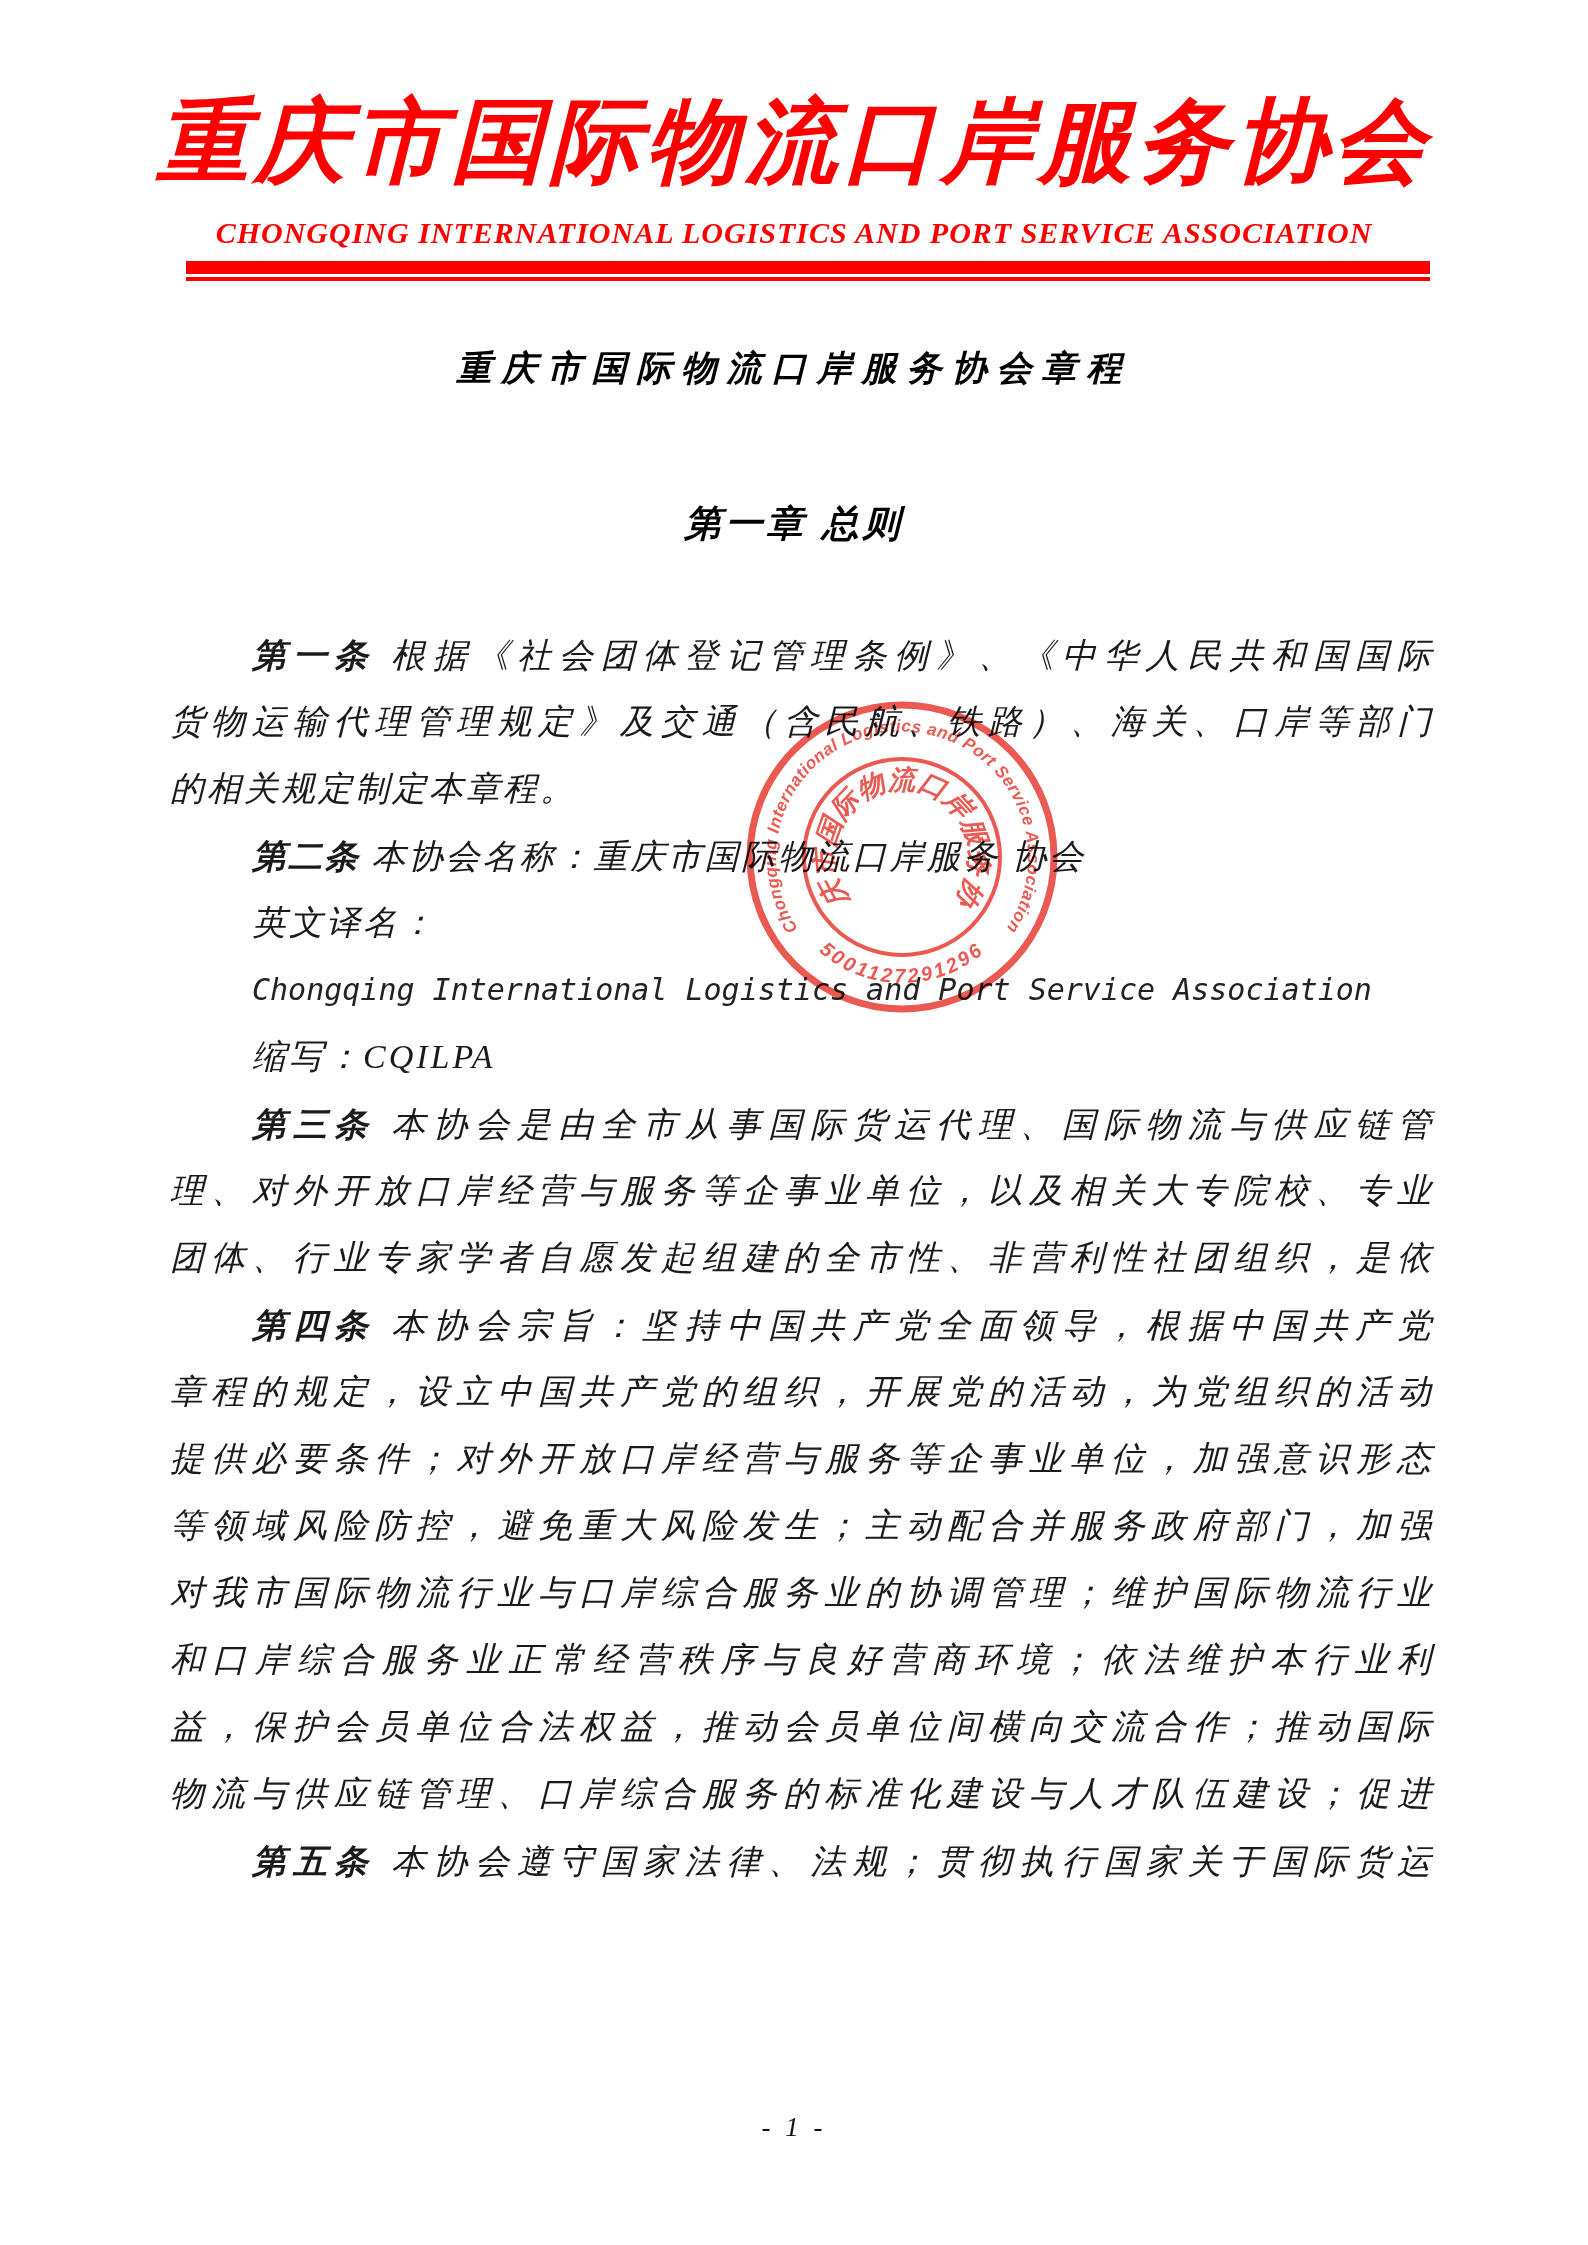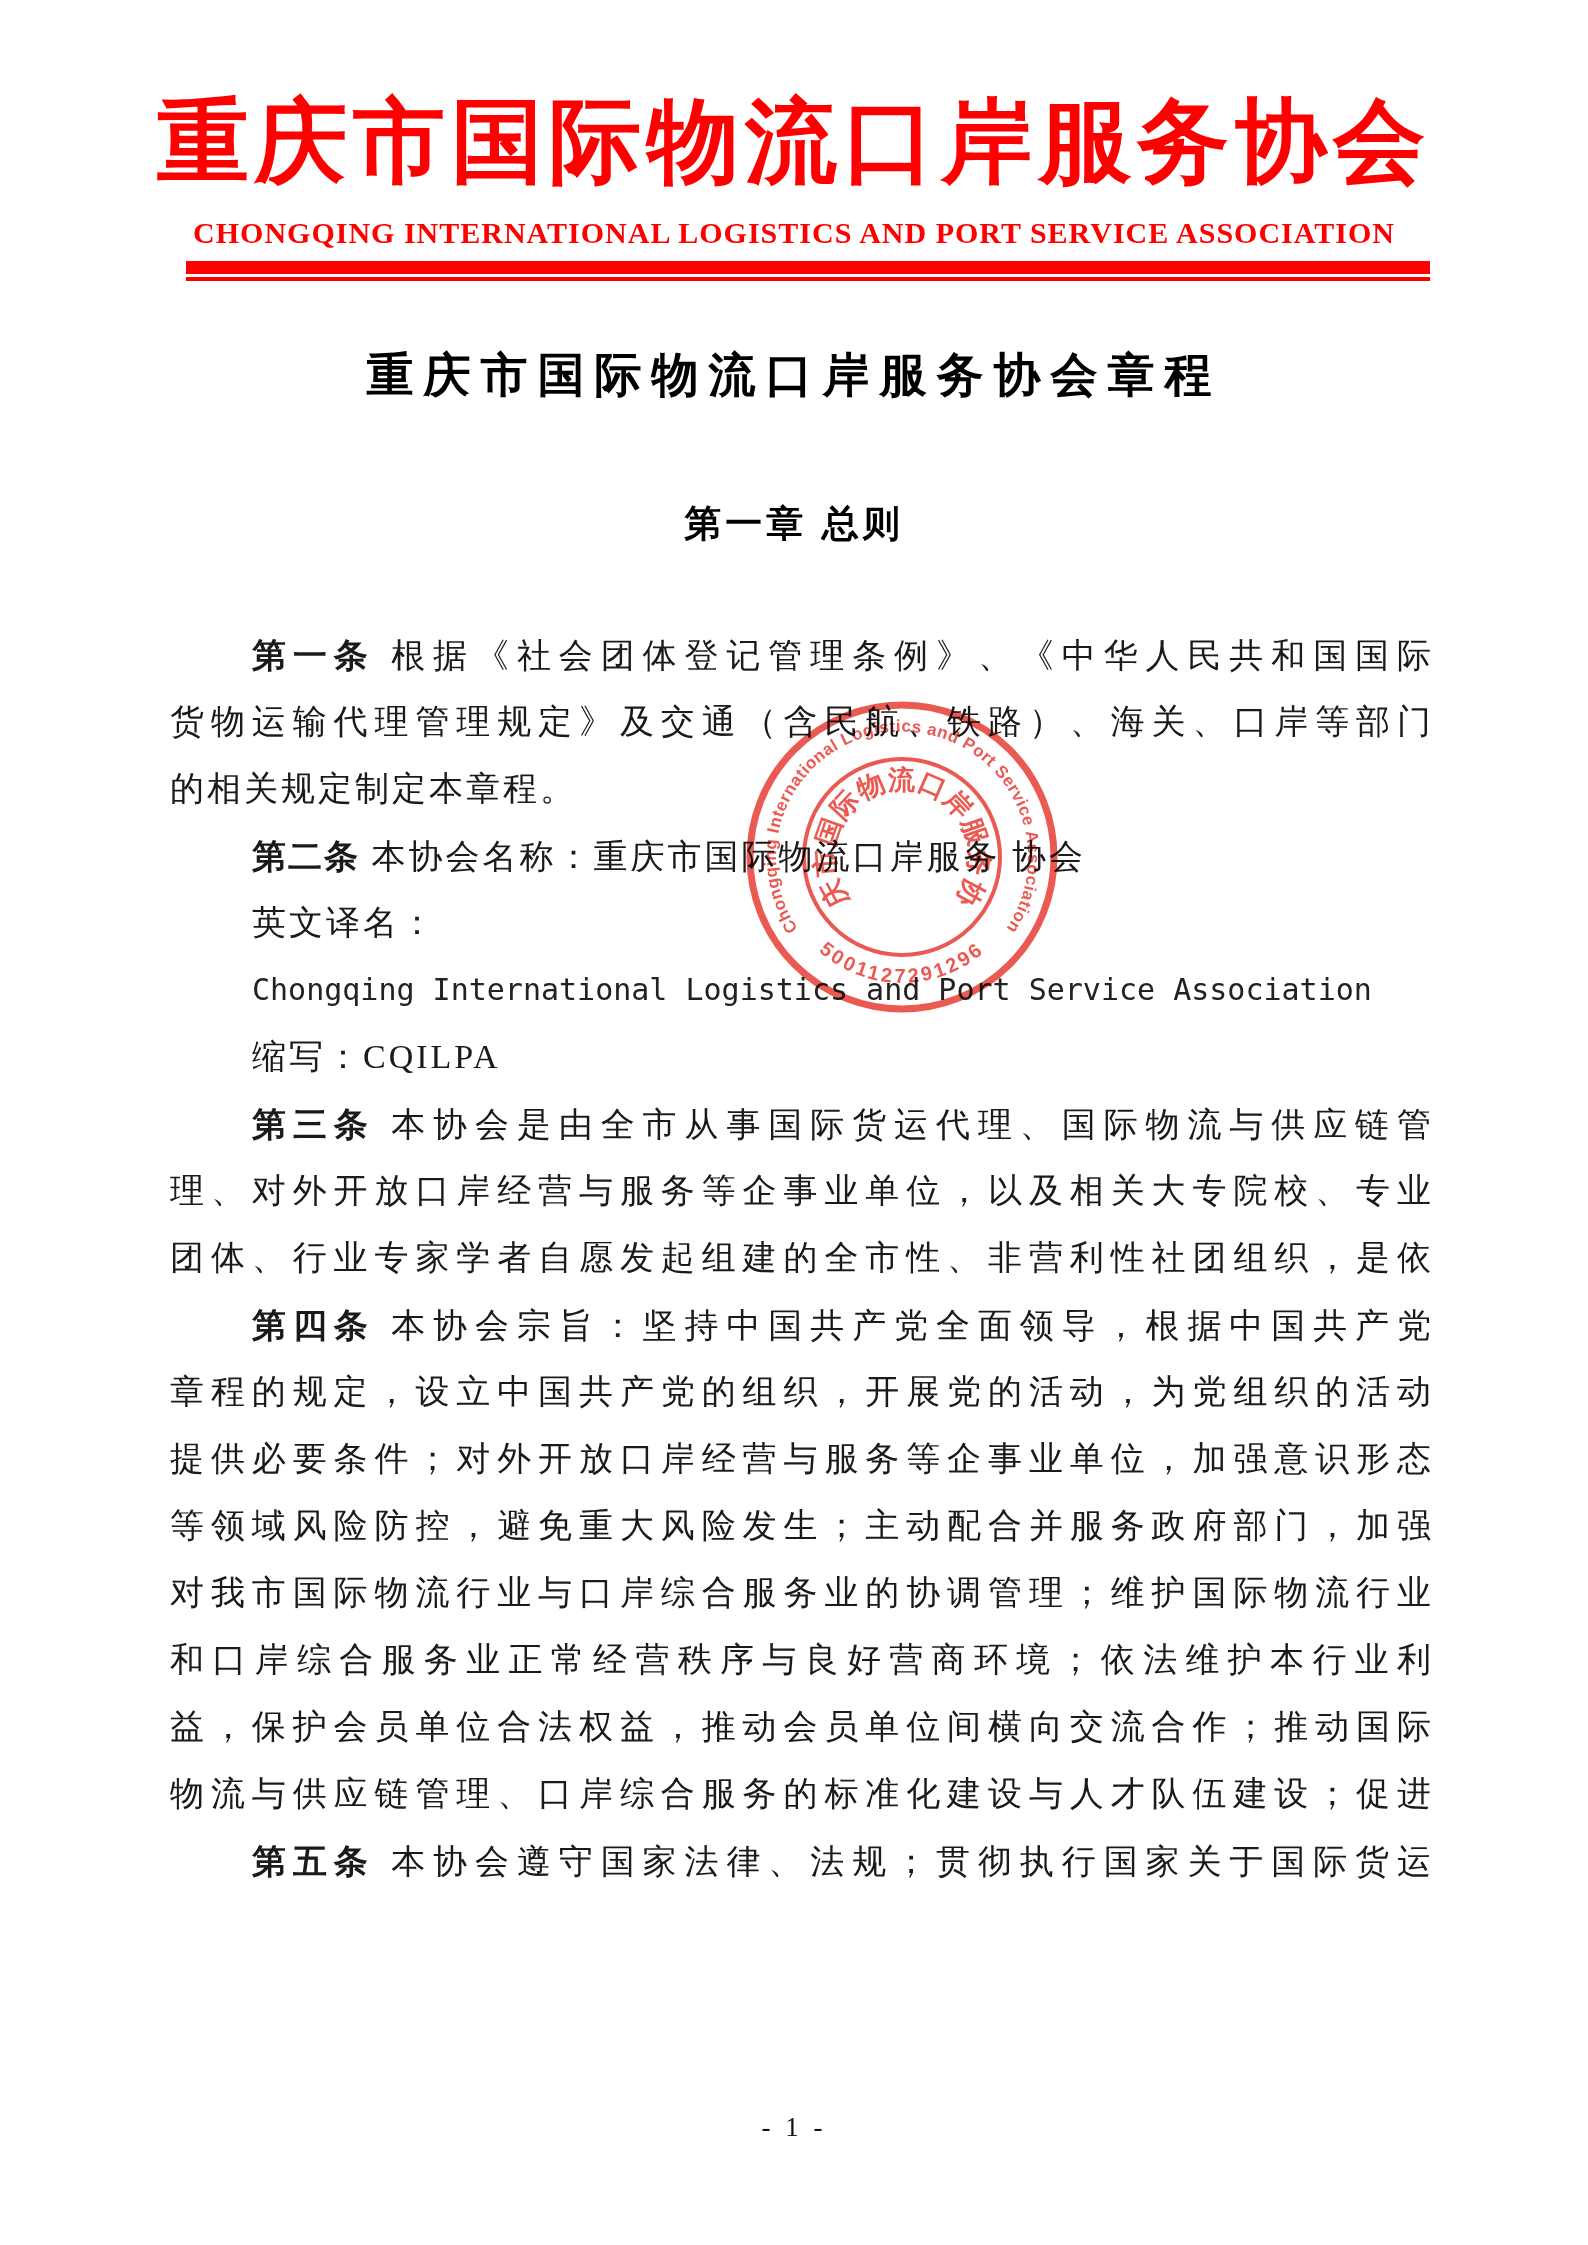--- a/index.html
+++ b/index.html
@@ -1,32 +1,32 @@
 <!DOCTYPE html>
 <html><head>
 <meta charset="utf-8">
 <style>
   html,body{margin:0;padding:0;background:#ffffff;}
   .page{position:relative;width:1588px;height:2245px;background:#ffffff;overflow:hidden;
-        font-family:"Liberation Serif",serif;}
+        font-family:"Liberation Serif",serif;font-style:italic;}
 
   
   .org-title{position:absolute;left:0;top:96px;width:100%;text-align:center;
     font-family:"Liberation Serif",serif;font-weight:bold;font-size:92px;line-height:1;
     letter-spacing:6px;color:#fe0000;white-space:nowrap;}
   .org-subtitle{position:absolute;left:0;top:218px;width:100%;text-align:center;
     font-family:"Liberation Serif",serif;font-weight:bold;font-size:30px;line-height:1;
     letter-spacing:1px;color:#fe0000;white-space:nowrap;}
   .rule-wrap{position:absolute;left:186px;top:261px;width:1244px;}
   .rule-thick{height:13px;background:#fe0000;}
   .rule-thin{height:4px;background:#fe0000;margin-top:3px;}
 
   
   .doc-title{position:absolute;left:0;top:349px;width:100%;text-align:center;
-    font-family:"Liberation Sans",sans-serif;font-weight:700;font-size:47px;line-height:1.1;
+    font-family:"Liberation Sans",sans-serif;font-weight:700;font-size:35px;line-height:1.1;
     letter-spacing:10px;color:#000;white-space:nowrap;}
   .chapter{position:absolute;left:0;top:504px;width:100%;text-align:center;
     font-family:"Liberation Sans",sans-serif;font-weight:700;font-size:37px;line-height:1.1;
     letter-spacing:4px;color:#000;white-space:nowrap;}
 
   
   .body-text{position:absolute;left:170px;top:620px;width:1264px;color:#1a1a1a;}
   .line{height:67px;line-height:70px;font-size:34px;letter-spacing:3px;
     font-family:"Liberation Serif",serif;white-space:nowrap;}
   .line.stretch{white-space:normal;text-align:justify;text-align-last:justify;

